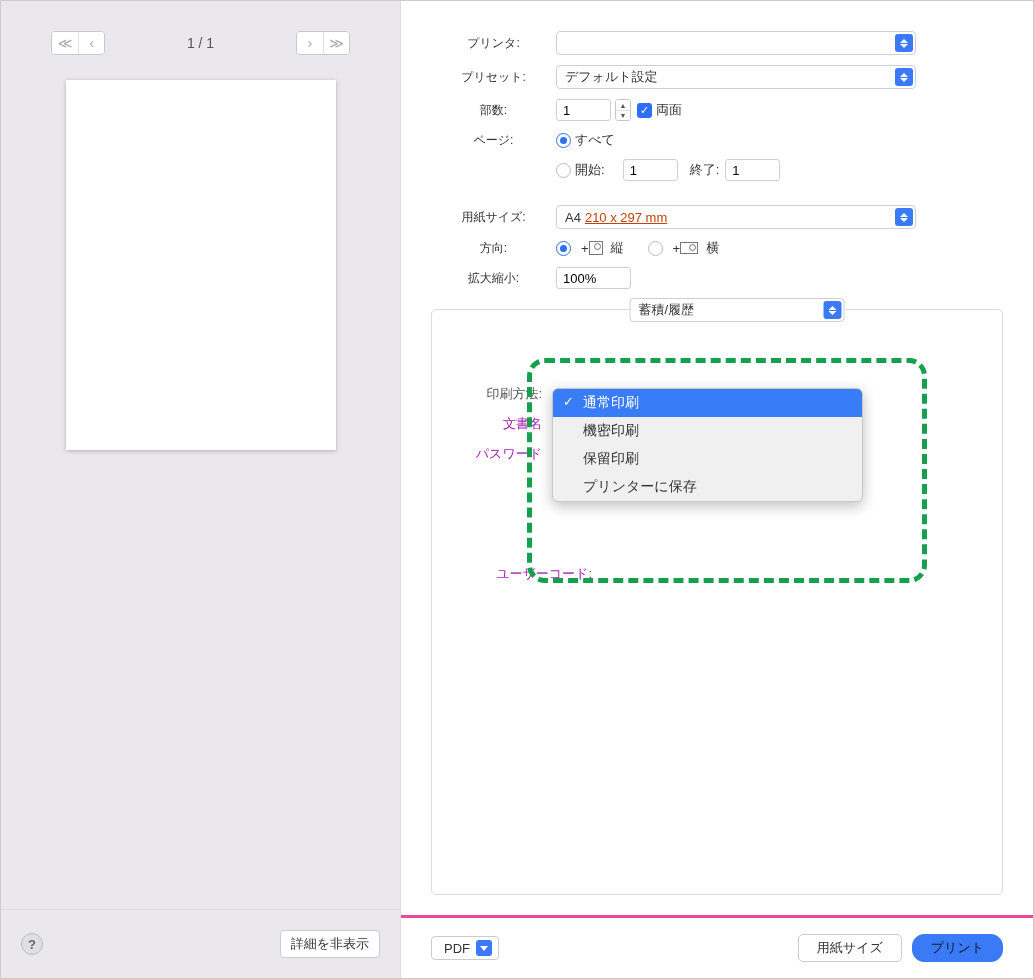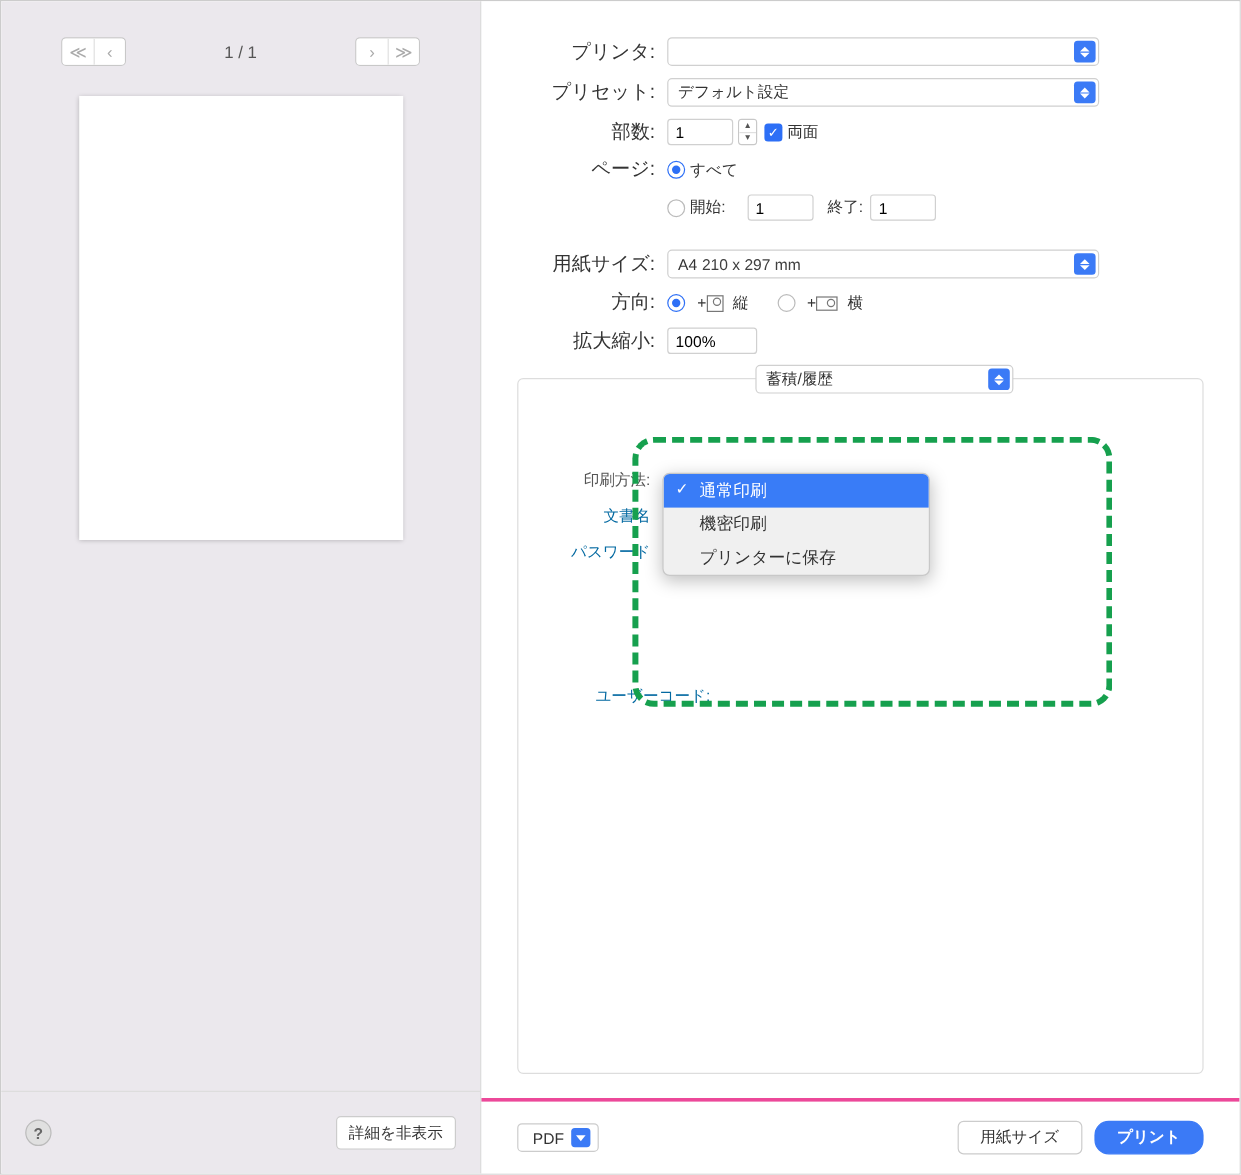--- a/index.html
+++ b/index.html
@@ -16,21 +16,21 @@
     .page-counter { font-size: 14px; color: #555; }
     .page-preview { margin: 10px auto; width: 270px; height: 370px; background: #fff; box-shadow: 0 1px 4px rgba(0,0,0,0.25); }
     .preview-footer { margin-top: auto; display: flex; align-items: center; padding: 20px; border-top: 1px solid #ddd; }
     .help-btn { width: 22px; height: 22px; border-radius: 50%; background: #e0e0e0; border: 1px solid #bbb; color: #666; font-weight: bold; display: flex; align-items: center; justify-content: center; font-size: 13px; }
     .hide-details-btn { margin-left: auto; background: #fff; border: 1px solid #ccc; border-radius: 4px; padding: 4px 10px; font-size: 13px; color: #333; }
     
     
     .settings-panel { flex: 1; background: #fff; display: flex; flex-direction: column; }
     .form-area { padding: 30px 40px 10px; flex: 0 0 auto; }
     .form-row { display: flex; align-items: center; margin-bottom: 10px; }
-    .form-label { width: 115px; text-align: right; padding-right: 10px; color: #333; font-size: 16px; }
+    .form-label { width: 115px; text-align: center; padding-right: 10px; color: #333; font-size: 12px; }
     .mac-select { flex: 1; max-width: 360px; height: 24px; border: 1px solid #d0d0d0; border-radius: 4px; background: #fff; position: relative; padding: 2px 26px 2px 8px; display: flex; align-items: center; font-size: 13px; color: #333; text-align: right; }
     .mac-select .caret { position: absolute; right: 2px; top: 2px; bottom: 2px; width: 18px; background: #3b7af6; border-radius: 3px; display: flex; flex-direction: column; align-items: center; justify-content: center; gap: 1px; }
     .caret-tri { width: 0; height: 0; border-left: 4px solid transparent; border-right: 4px solid transparent; }
     .caret-up { border-bottom: 4px solid #fff; }
     .caret-dn { border-top: 4px solid #fff; }
     .blurred { filter: blur(3px); color: #a0a0a0; }
     .num-input { width: 55px; height: 22px; border: 1px solid #d0d0d0; border-radius: 3px; padding: 2px 6px; font-size: 13px; background: #fff; }
     .stepper { display: flex; flex-direction: column; margin-left: 4px; margin-right: 6px; border: 1px solid #c8c8c8; border-radius: 3px; overflow: hidden; }
     .stepper button { width: 14px; height: 10px; border: none; background: #fff; font-size: 7px; color: #555; line-height: 1; padding: 0; }
     .stepper button + button { border-top: 1px solid #e0e0e0; }
@@ -38,45 +38,45 @@
     .radio { width: 15px; height: 15px; border: 1px solid #bbb; border-radius: 50%; display: inline-flex; align-items: center; justify-content: center; margin-right: 4px; background: #fff; }
     .radio.on { border-color: #2d6ff6; }
     .radio.on::after { content: ""; width: 7px; height: 7px; background: #2d6ff6; border-radius: 50%; }
     .subrow { display: flex; align-items: center; gap: 6px; }
     .mini-input { width: 55px; height: 22px; border: 1px solid #d0d0d0; border-radius: 3px; padding: 2px 6px; font-size: 13px; background: #fff; }
     .scale-input { width: 75px; height: 22px; border: 1px solid #d0d0d0; border-radius: 3px; padding: 2px 6px; font-size: 13px; background: #fff; }
     .orientation-icon { display: inline-block; width: 14px; height: 14px; border: 1px solid #777; position: relative; margin-right: 2px; }
     .orient-v::after { content: ""; position: absolute; top: 1px; right: 1px; width: 5px; height: 5px; border-radius: 50%; border: 1px solid #777; }
     .orient-h { width: 18px; height: 12px; }
     .orient-h::after { content: ""; position: absolute; top: 1px; right: 1px; width: 5px; height: 5px; border-radius: 50%; border: 1px solid #777; }
-    .gray-text { color: #404040; }
+    .gray-text { color: #c2410c; text-decoration: underline; }
     
     
     .inner-panel { margin: 0 30px 20px; border: 1px solid #ddd; border-radius: 5px; padding: 40px 30px 40px; position: relative; flex: 1; }
     .inner-select { position: absolute; top: -12px; left: 50%; transform: translateX(-50%); width: 215px; margin-left: 20px; }
     .inner-row { display: flex; align-items: center; margin-bottom: 12px; }
     .inner-row .il { width: 90px; text-align: right; padding-right: 10px; font-size: 13px; color: #555; }
-    .inner-row .ghost { color: #0369a1; }
-    
-    
-    .dropdown-popup { position: absolute; background: #f0f0f0; border: 1px solid #c8c8c8; border-radius: 6px; box-shadow: 0 4px 14px rgba(0,0,0,0.25); overflow: hidden; z-index: 10; width: 223px; }
+    .inner-row .ghost { color: #a21caf; }
+    
+    
+    .dropdown-popup { position: absolute; background: #f0f0f0; border: 1px solid #c8c8c8; border-radius: 6px; box-shadow: 0 4px 14px rgba(0,0,0,0.25); overflow: hidden; z-index: 10; width: 311px; }
     .dd-item { padding: 5px 16px 5px 30px; font-size: 14px; color: #333; position: relative; }
     .dd-item.sel { background: #397cf7; color: #fff; }
     .dd-item.sel::before { content: "✓"; position: absolute; left: 10px; font-size: 13px; }
     
     
     .highlight-dash { position: absolute; border: 5px dashed #16a04e; border-radius: 18px; pointer-events: none; }
     
     
     .bottom-bar { border-top: 3px solid #ec4899; padding: 16px 30px; display: flex; align-items: center; gap: 10px; }
     .pdf-drop { background: #fff; border: 1px solid #ccc; border-radius: 4px; padding: 3px 6px 3px 12px; display: flex; align-items: center; gap: 6px; font-size: 13px; }
     .pdf-caret { width: 16px; height: 16px; background: #3b7af6; border-radius: 3px; display: flex; align-items: center; justify-content: center; }
     .pdf-caret::after { content: ""; border-left: 4px solid transparent; border-right: 4px solid transparent; border-top: 5px solid #fff; }
     .btn { background: #fff; border: 1px solid #ccc; border-radius: 5px; padding: 4px 18px; font-size: 13px; color: #333; }
-    .btn.primary { background: #3b7af6; border-color: #3b7af6; color: #ffffff; font-weight: 700; border-radius: 12px; }
+    .btn.primary { background: #3b7af6; border-color: #3b7af6; color: #0f172a; font-weight: 400; border-radius: 12px; }
   </style>
 </head>
 <body>
 
 <div class="dialog">
   <div class="main">
 
     <div class="preview-panel">
       <div class="pager">
         <div class="page-btn-group">
@@ -189,20 +189,21 @@
         </div>
 
         <div style="height:35px"></div>
 
         <div class="inner-row" style="position:relative">
           <div class="il">印刷方法:</div>
           <div style="position:relative;flex:1">
             <div class="dropdown-popup" style="top:-6px;left:0">
               <div class="dd-item sel">通常印刷</div>
               <div class="dd-item">機密印刷</div>
+              <div class="dd-item">保留印刷</div>
               <div class="dd-item">プリンターに保存</div>
             </div>
           </div>
         </div>
 
         <div class="inner-row">
           <div class="il ghost">文書名</div>
         </div>
         <div class="inner-row">
           <div class="il ghost">パスワード</div>

